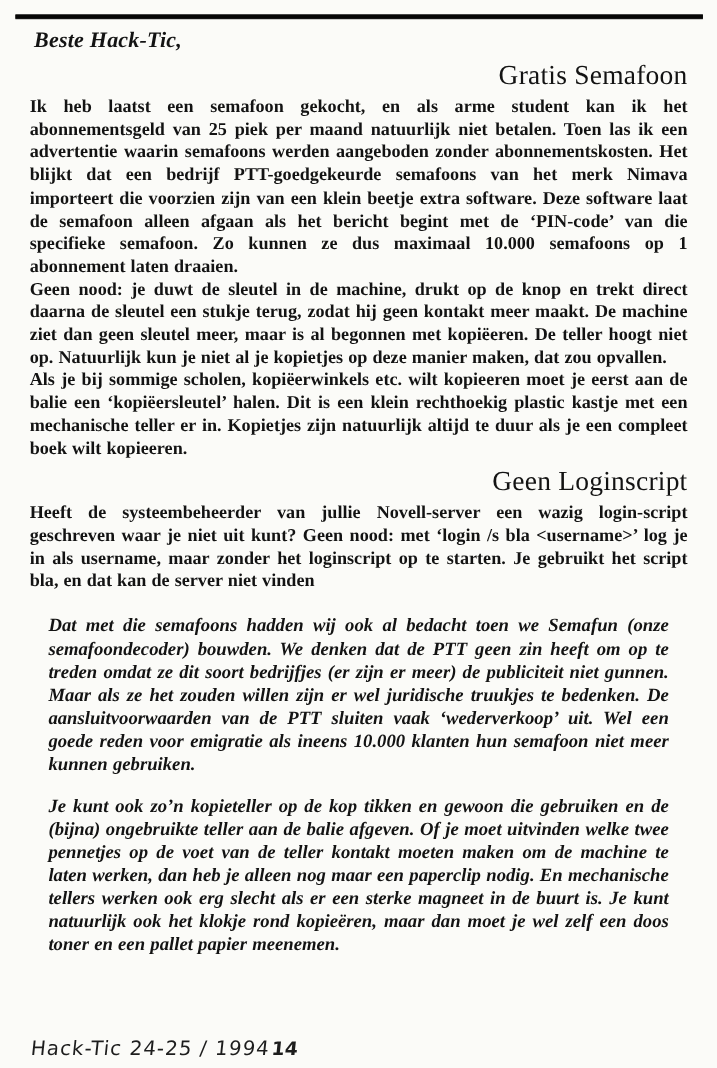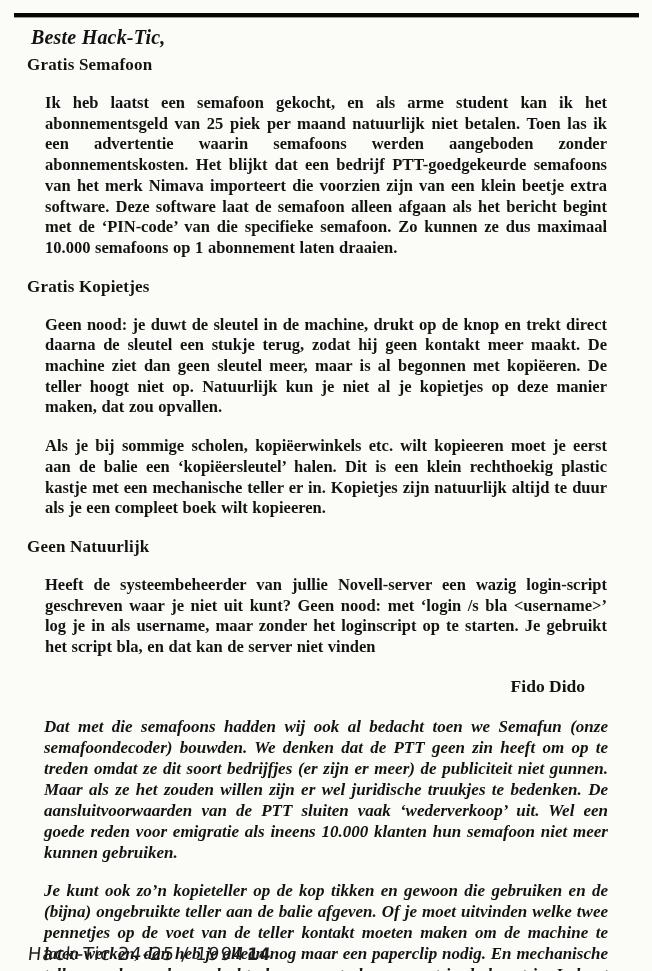--- a/index.html
+++ b/index.html
@@ -27,26 +27,27 @@
   .salutation {
     padding-top: 26px;
     margin-left: 4px;
     font-size: 20px;
     font-weight: bold;
     font-style: italic;
     letter-spacing: 0.2px;
   }
   h2.section-heading {
     margin: 6px 0 4px 0;
-    font-size: 17px;
-    font-weight: bold;
+    font-size: 25px;
+    font-weight: normal;
     letter-spacing: 0.2px;
+    text-align: right;
   }
   p.body-par {
-    margin: 18px;
+    margin: 0;
     font-size: 16.5px;
     line-height: 20.7px;
     font-weight: bold;
     text-align: justify;
     word-spacing: 0.5px;
   }
   .signature {
     margin: 11px 40px 0 0;
     text-align: right;
     font-size: 17.5px;
@@ -92,31 +93,29 @@
   <div class="top-rule"></div>
 
   <div class="salutation">Beste Hack-Tic,</div>
 
   <section>
     <h2 class="section-heading">Gratis Semafoon</h2>
     <p class="body-par">Ik heb laatst een semafoon gekocht, en als arme student kan ik het abonnementsgeld van 25 piek per maand natuurlijk niet betalen. Toen las ik een advertentie waarin semafoons werden aangeboden zonder abonnementskosten. Het blijkt dat een bedrijf PTT-goedgekeurde semafoons van het merk Nimava importeert die voorzien zijn van een klein beetje extra software. Deze software laat de semafoon alleen afgaan als het bericht begint met de ‘PIN-code’ van die specifieke semafoon. Zo kunnen ze dus maximaal 10.000 semafoons op 1 abonnement laten draaien.</p>
   </section>
 
   <section>
-    <h2 class="section-heading">Gratis Kopietjes</h2>
     <p class="body-par">Geen nood: je duwt de sleutel in de machine, drukt op de knop en trekt direct daarna de sleutel een stukje terug, zodat hij geen kontakt meer maakt. De machine ziet dan geen sleutel meer, maar is al begonnen met kopiëeren. De teller hoogt niet op. Natuurlijk kun je niet al je kopietjes op deze manier maken, dat zou opvallen.</p>
     <p class="body-par">Als je bij sommige scholen, kopiëerwinkels etc. wilt kopieeren moet je eerst aan de balie een ‘kopiëersleutel’ halen. Dit is een klein rechthoekig plastic kastje met een mechanische teller er in. Kopietjes zijn natuurlijk altijd te duur als je een compleet boek wilt kopieeren.</p>
   </section>
 
   <section>
-    <h2 class="section-heading">Geen Natuurlijk</h2>
+    <h2 class="section-heading">Geen Loginscript</h2>
     <p class="body-par">Heeft de systeembeheerder van jullie Novell-server een wazig login-script geschreven waar je niet uit kunt? Geen nood: met ‘login /s bla &lt;username&gt;’ log je in als username, maar zonder het loginscript op te starten. Je gebruikt het script bla, en dat kan de server niet vinden</p>
   </section>
 
-  <div class="signature">Fido Dido</div>
 
   <div class="reply">
     <p>Dat met die semafoons hadden wij ook al bedacht toen we Semafun (onze semafoondecoder) bouwden. We denken dat de PTT geen zin heeft om op te treden omdat ze dit soort bedrijfjes (er zijn er meer) de publiciteit niet gunnen. Maar als ze het zouden willen zijn er wel juridische truukjes te bedenken. De aansluitvoorwaarden van de PTT sluiten vaak ‘wederverkoop’ uit. Wel een goede reden voor emigratie als ineens 10.000 klanten hun semafoon niet meer kunnen gebruiken.</p>
     <p>Je kunt ook zo’n kopieteller op de kop tikken en gewoon die gebruiken en de (bijna) ongebruikte teller aan de balie afgeven. Of je moet uitvinden welke twee pennetjes op de voet van de teller kontakt moeten maken om de machine te laten werken, dan heb je alleen nog maar een paperclip nodig. En mechanische tellers werken ook erg slecht als er een sterke magneet in de buurt is. Je kunt natuurlijk ook het klokje rond kopieëren, maar dan moet je wel zelf een doos toner en een pallet papier meenemen.</p>
   </div>
 
   <div class="footer">
     <span class="issue">Hack-Tic 24-25 / 1994</span>
     <span class="page-num">14</span>
   </div>

